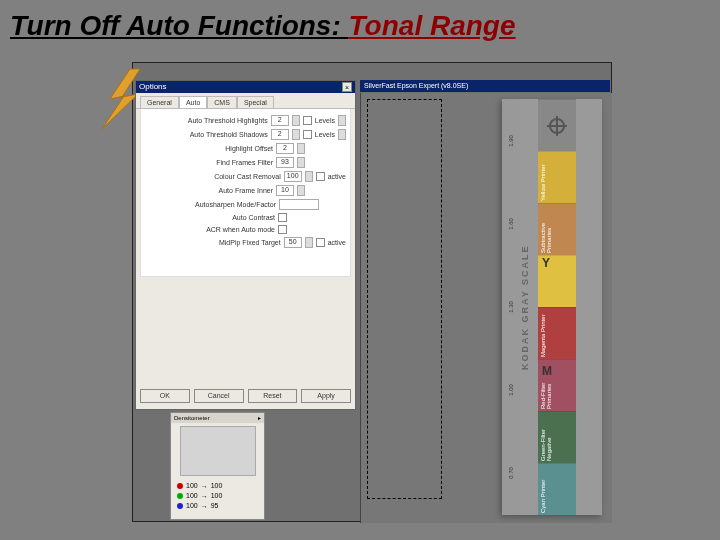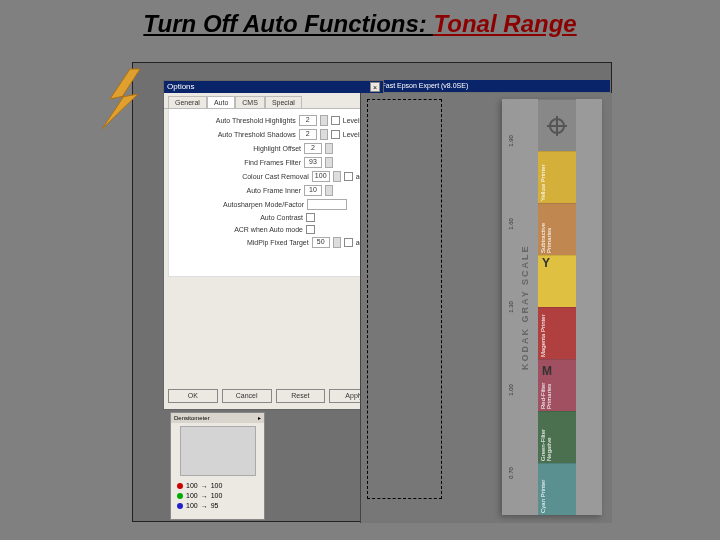--- a/index.html
+++ b/index.html
@@ -6,24 +6,23 @@
   body {
     width: 720px;
     height: 540px;
     background: #808080;
     font-family: Arial, sans-serif;
     overflow: hidden;
     position: relative;
   }
   .slide-title {
     padding: 10px 10px 6px 10px;
-    font-size: 24px;
+    font-size: 28px;
     font-weight: bold;
     font-style: italic;
-    text-align: center;
   }
   .title-black { color: #000; text-decoration: underline; }
   .title-red { color: #8b0000; text-decoration: underline; }
   .main-frame {
     position: absolute;
     left: 132px;
     top: 62px;
     width: 480px;
     height: 460px;
     border: 1px solid #222;
@@ -32,21 +31,20 @@
   .options-dialog {
     position: absolute;
     left: 135px;
     top: 80px;
     width: 221px;
     height: 330px;
     background: #ece9e2;
     border: 1px solid #666;
     font-size: 8px;
     color: #333;
-    margin-left: 28px;
   }
   .titlebar {
     background: #0a246a;
     color: #fff;
     height: 12px;
     line-height: 12px;
     padding: 0 3px;
     font-size: 8px;
     display: flex;
     justify-content: space-between;

